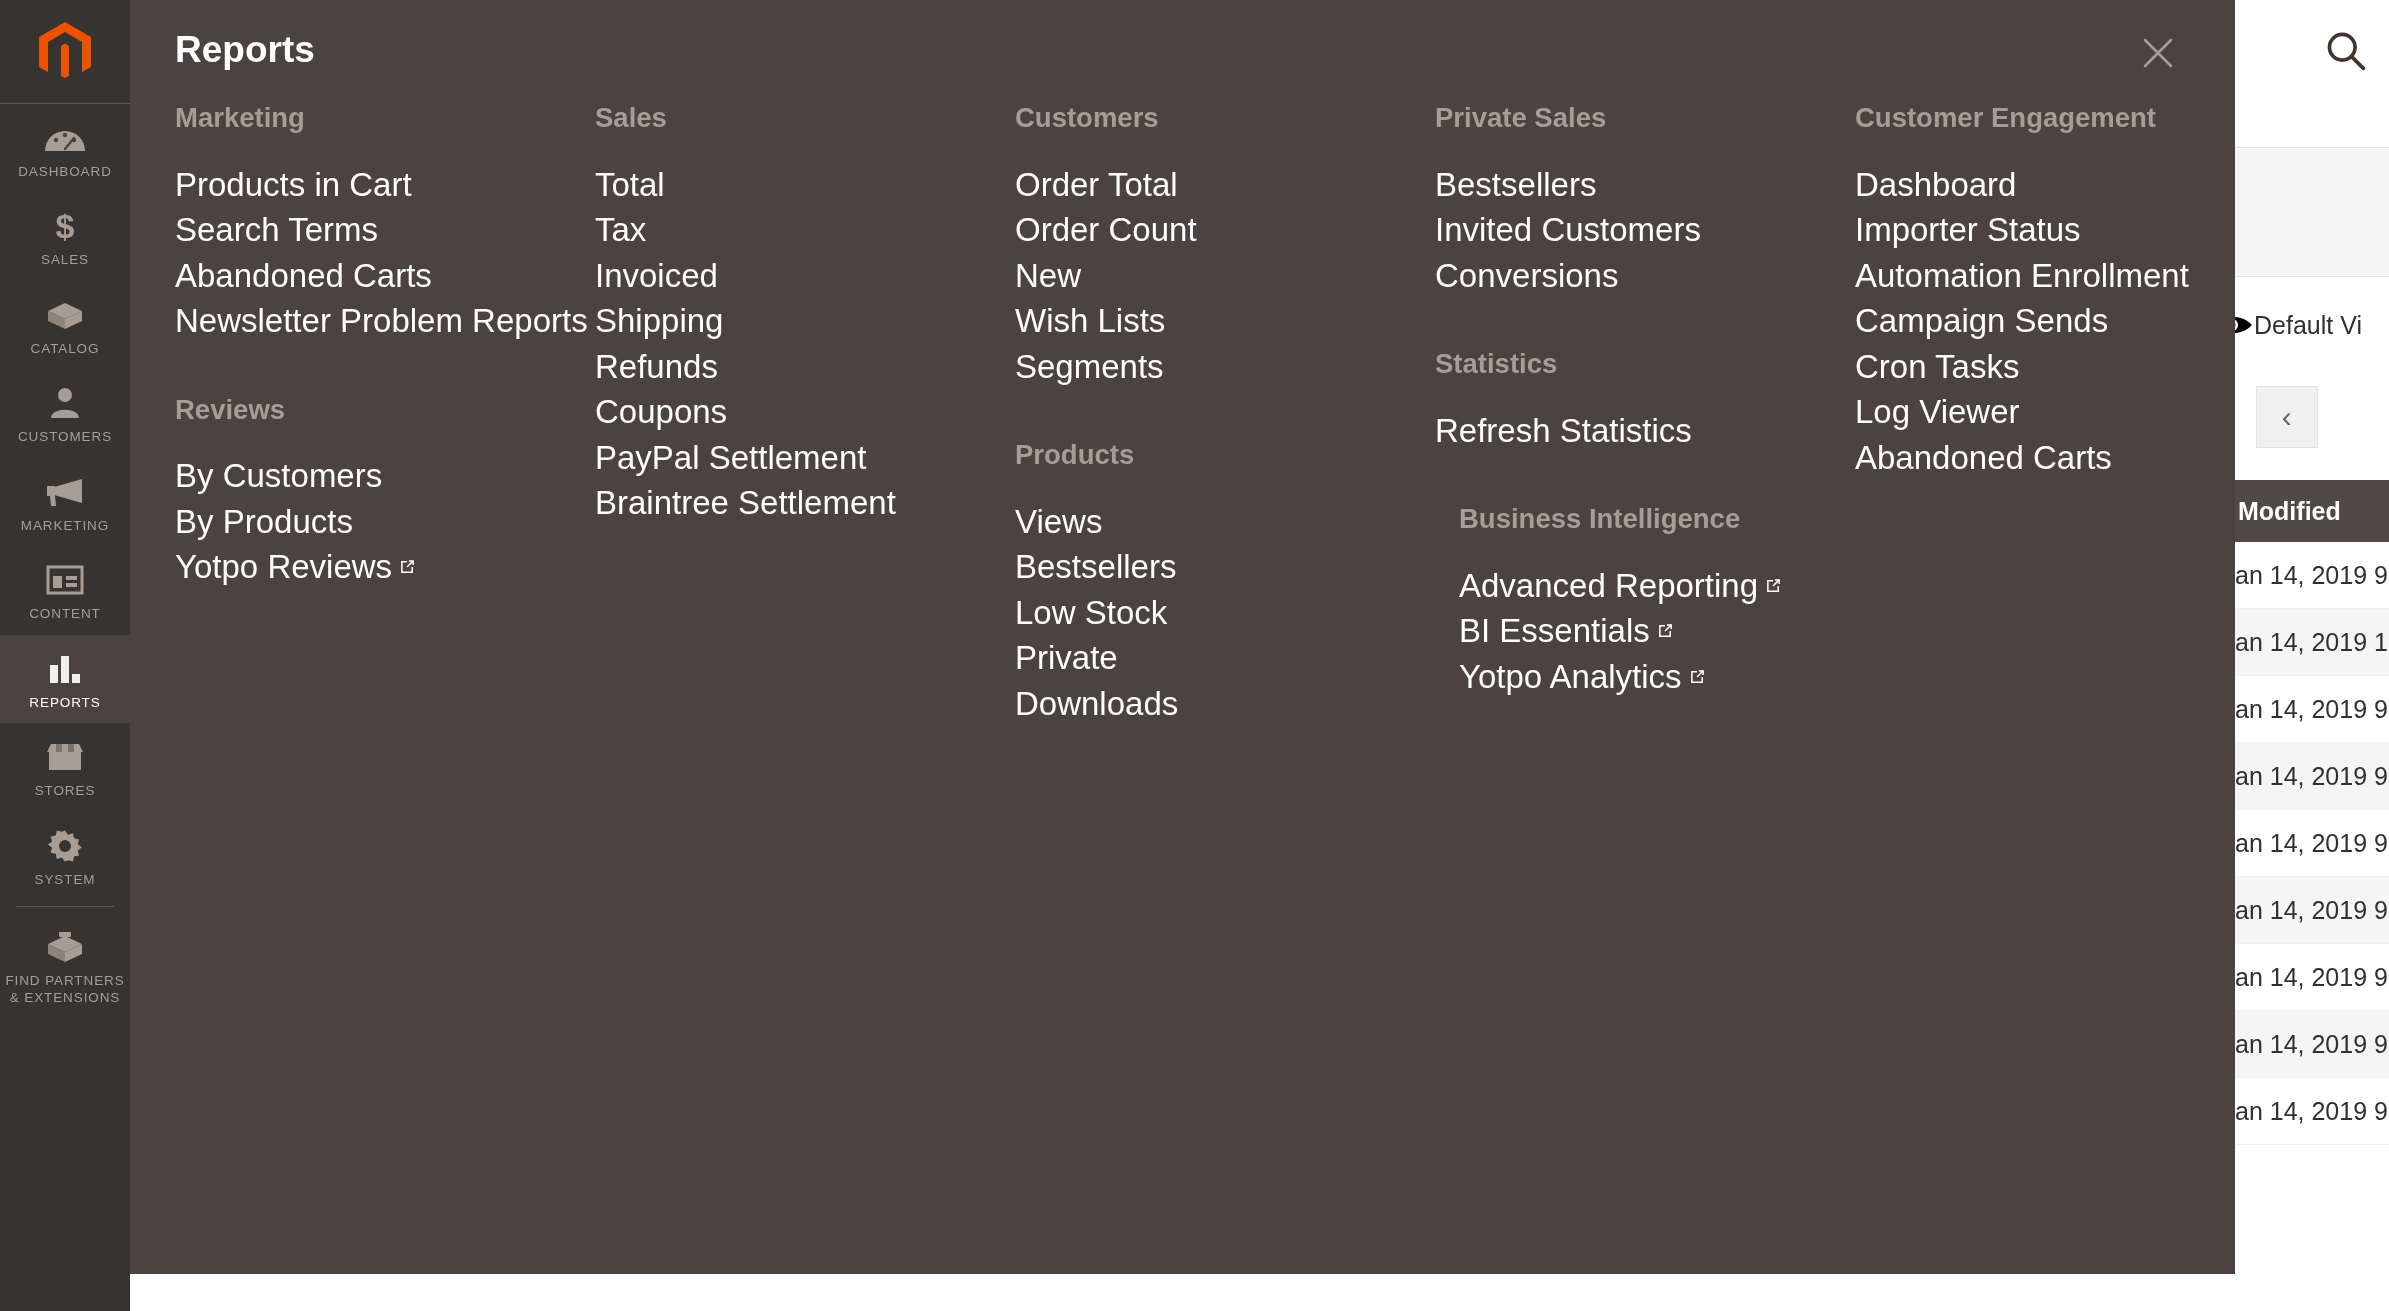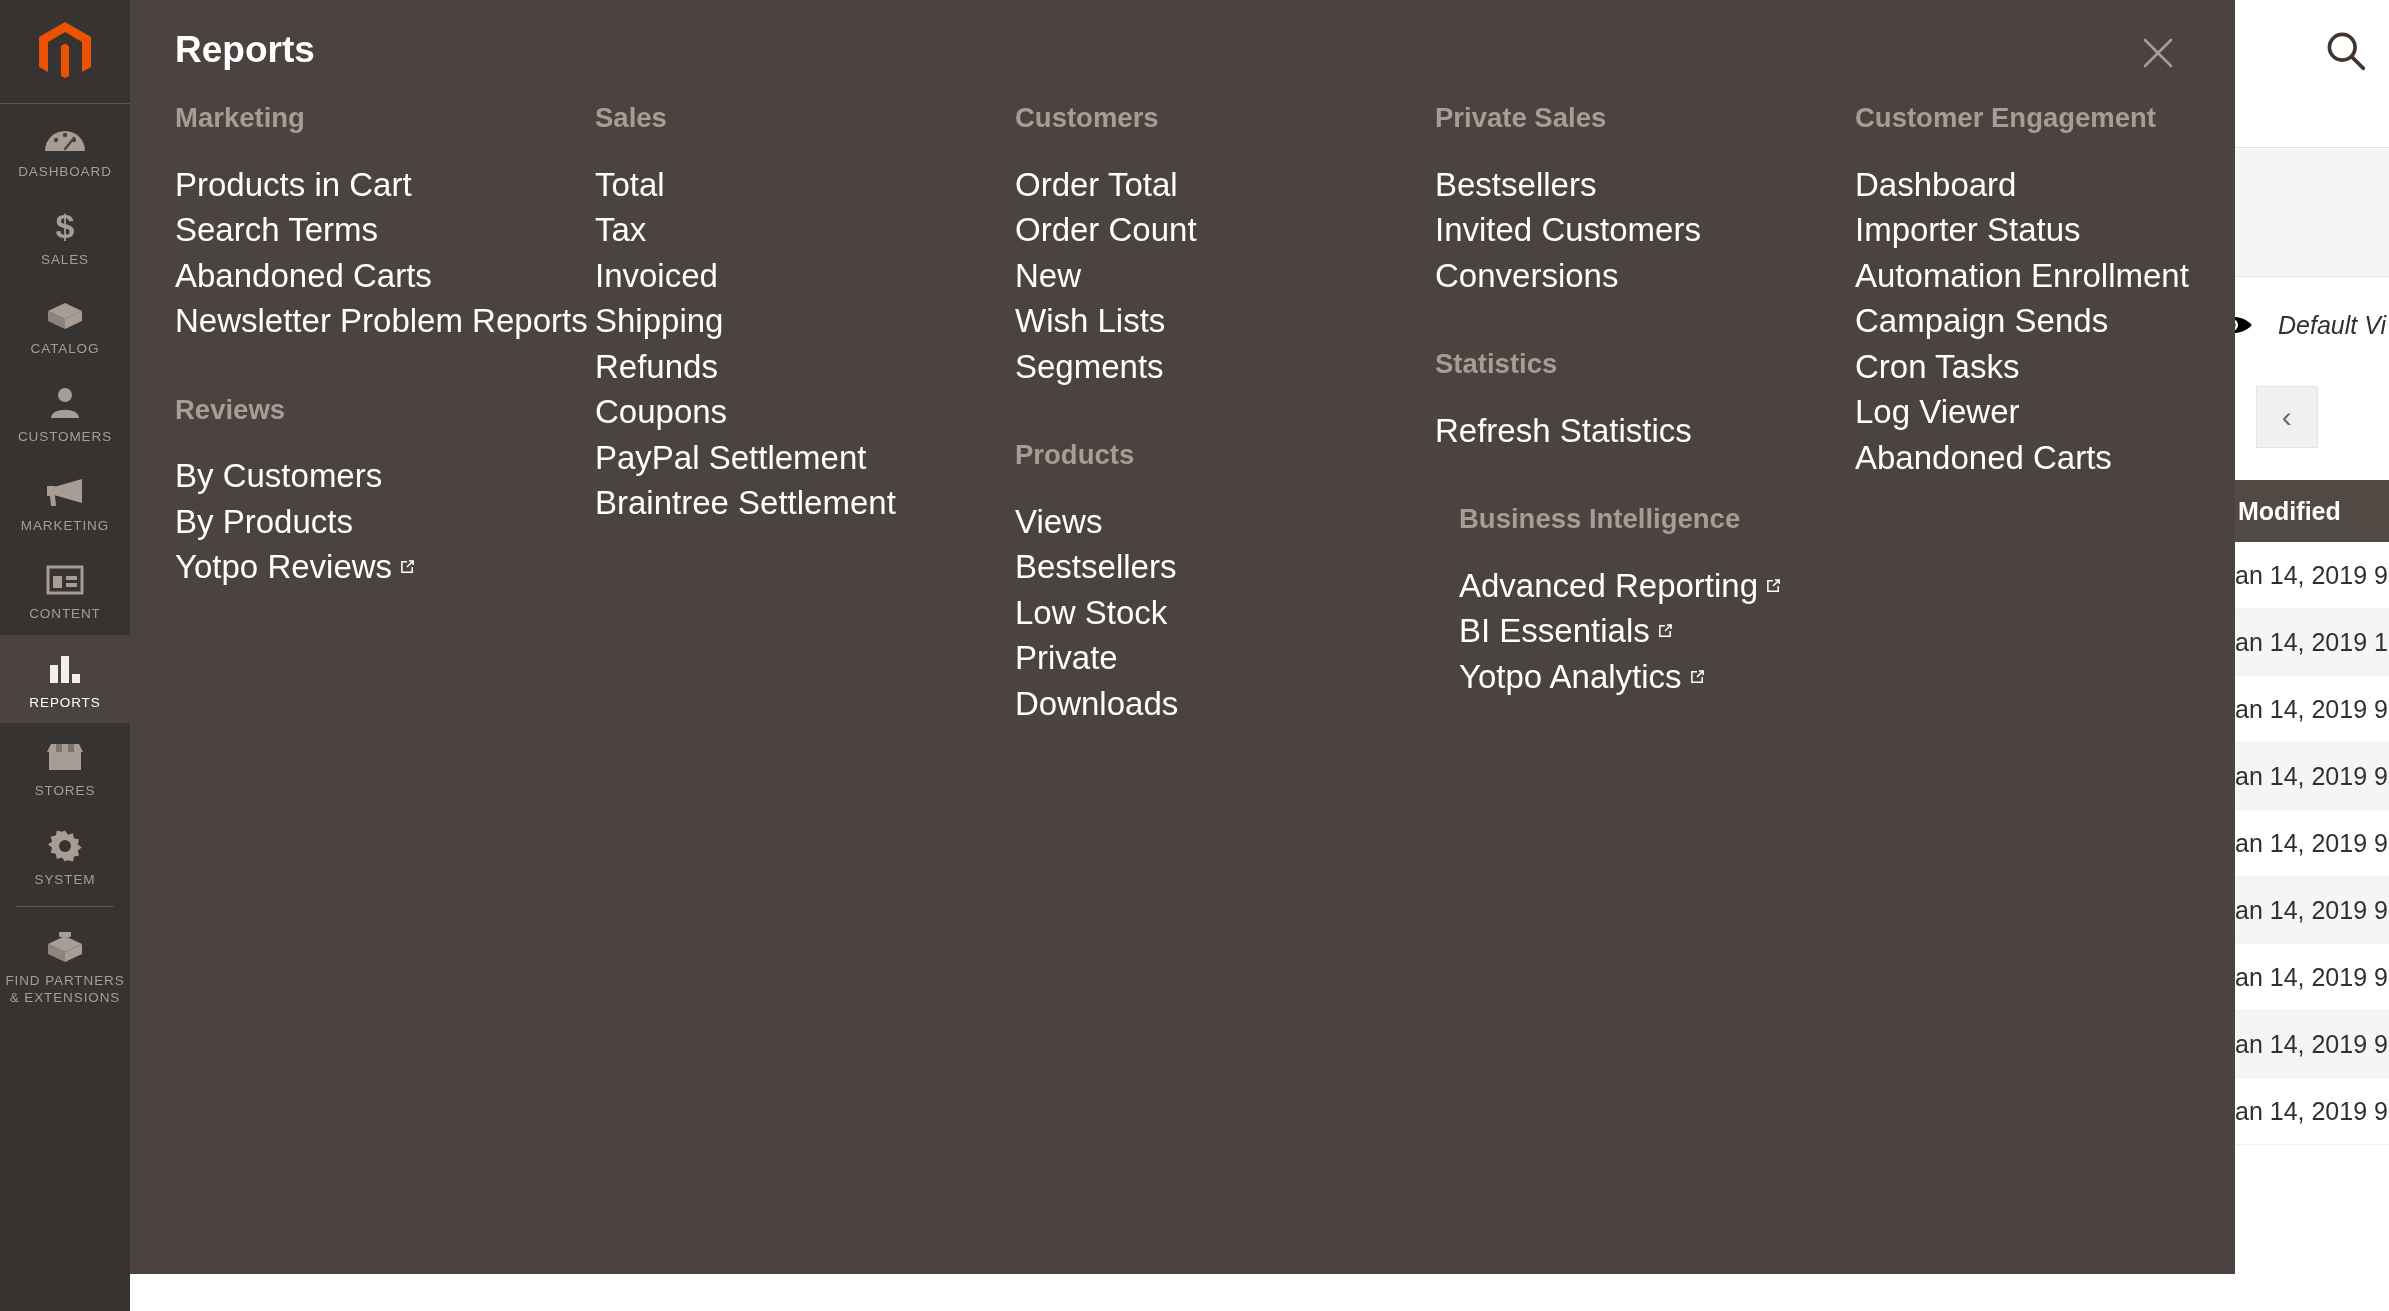--- a/index.html
+++ b/index.html
@@ -32,21 +32,21 @@
   }
   .bg-search-icon svg { width: 100%; height: 100%; display: block; }
 
   .bg-subbar {
     position: absolute; left: 0; top: 149px; right: 0; height: 128px;
     background: #f5f5f5;
     border-bottom: 1px solid #e3e3e3;
   }
   .bg-viewrow {
     position: absolute; left: 2210px; top: 290px; right: 0; height: 70px;
-    display: flex; align-items: center; gap: 24px; font-style: italic;
+    display: flex; align-items: center; gap: 0;
   }
   .eye-icon { width: 44px; height: 28px; flex: none; }
   .eye-icon svg { width: 100%; height: 100%; display: block; }
   .bg-viewlabel {
     font-size: 25px; color: #303030; white-space: nowrap;
   }
   .bg-pagerow {
     position: absolute; left: 2180px; top: 385px; right: 0; height: 64px;
     display: flex; align-items: center; gap: 20px;
   }

